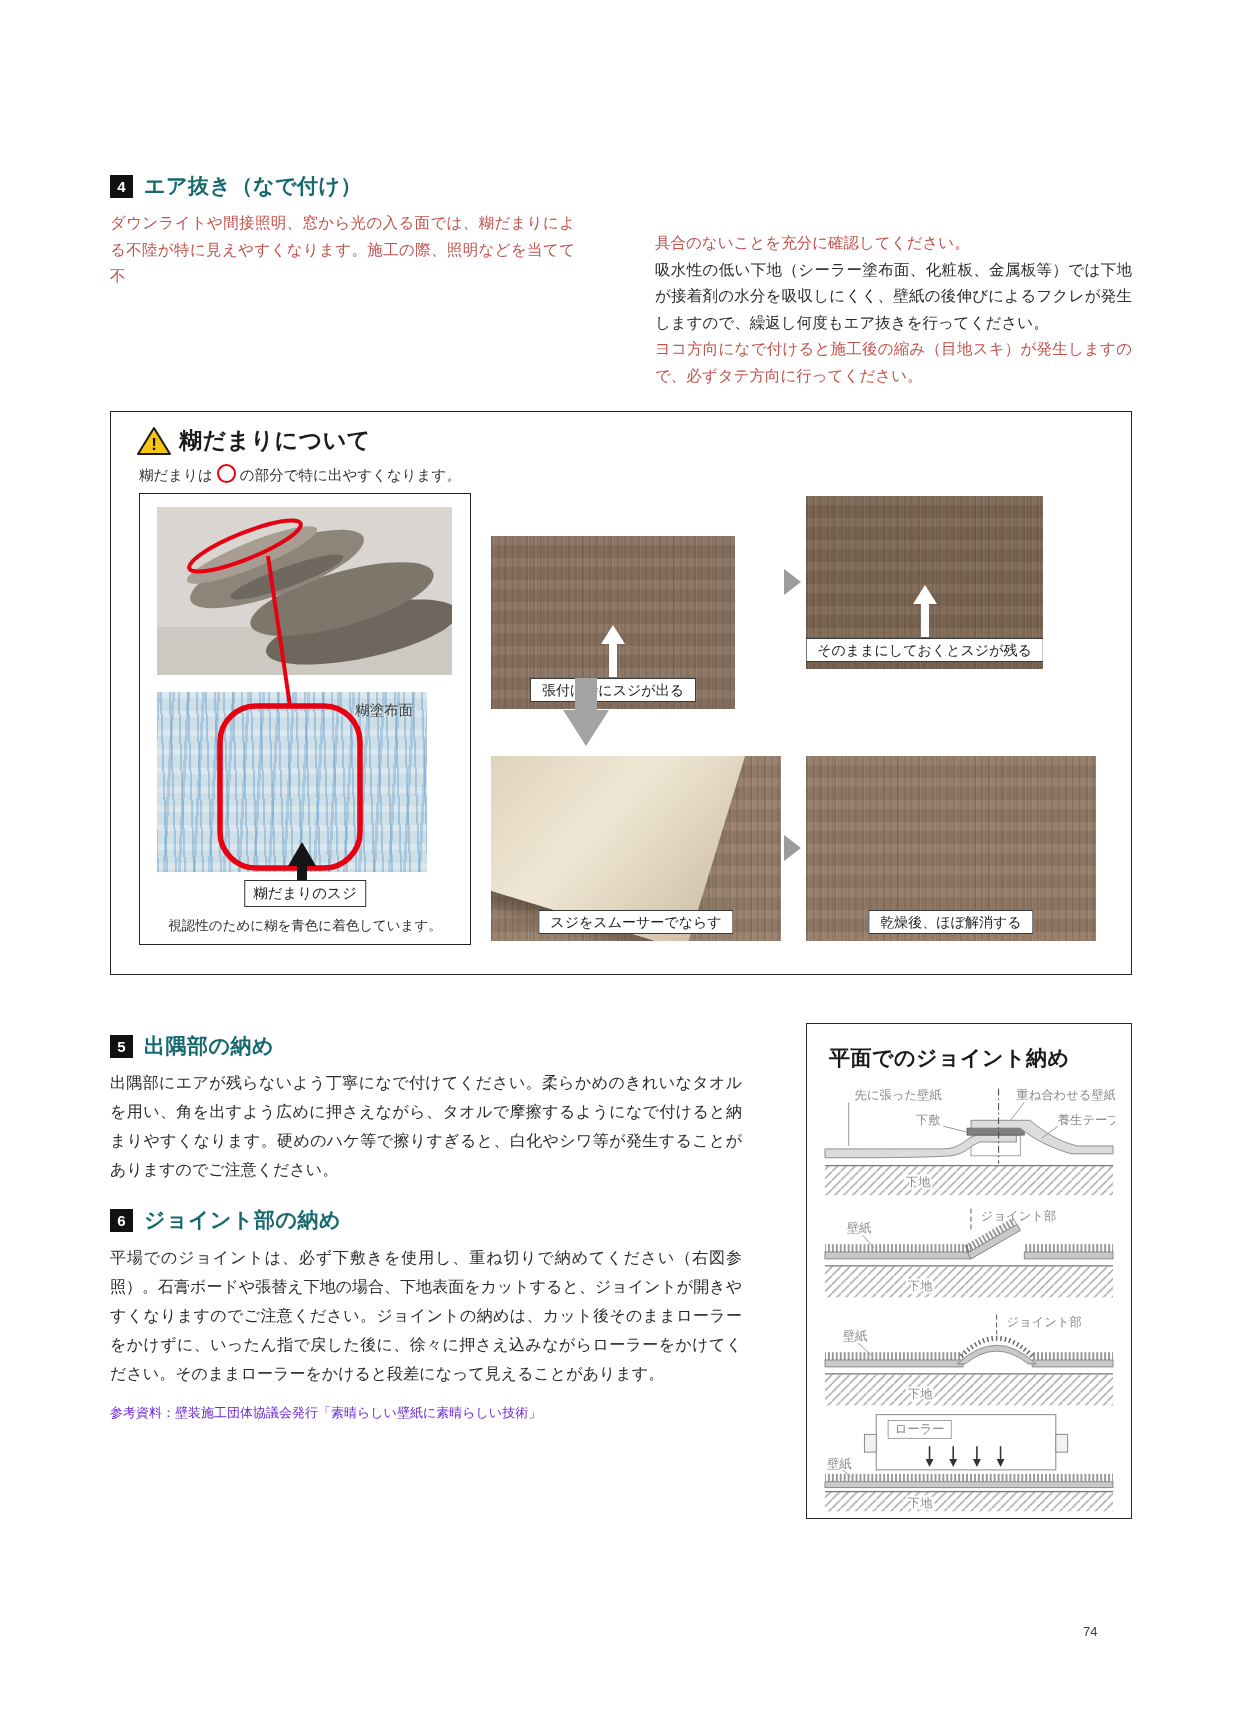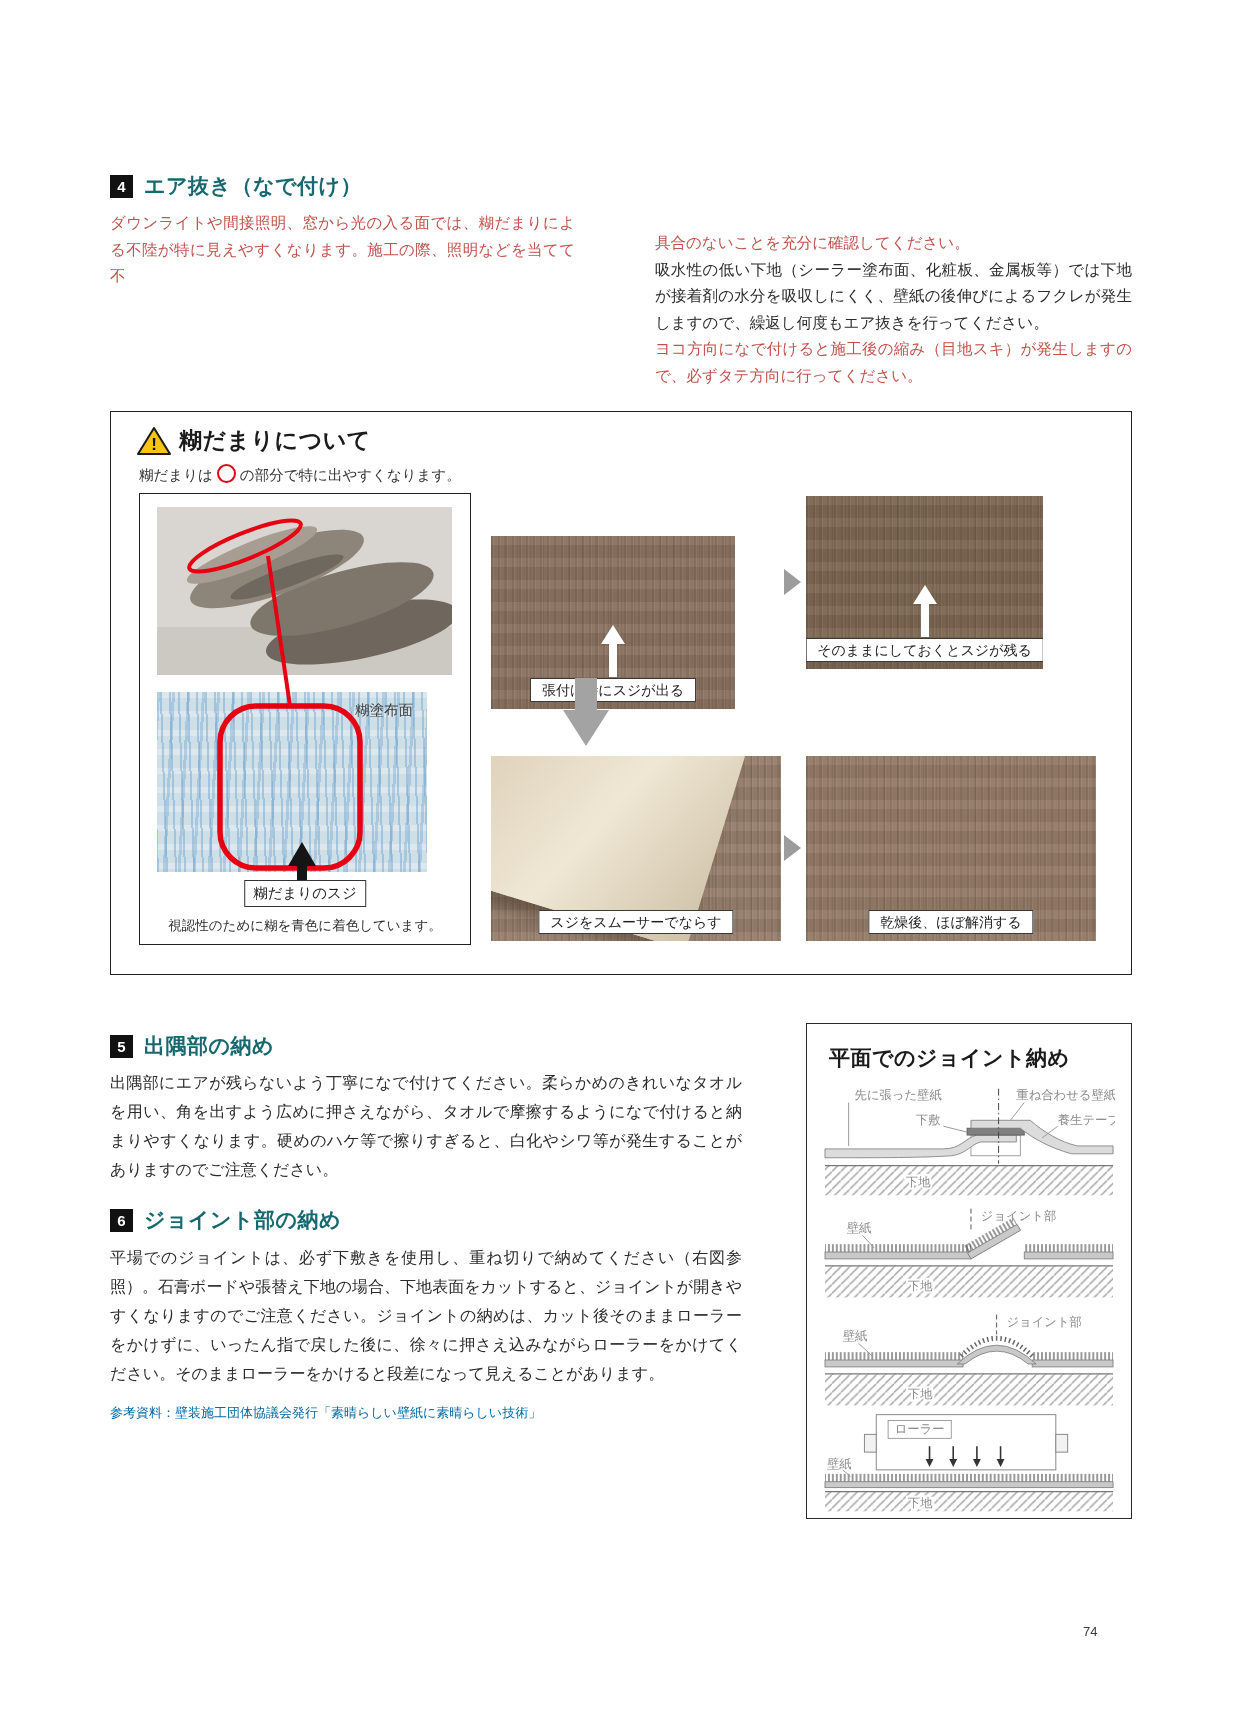--- a/index.html
+++ b/index.html
@@ -15,21 +15,21 @@
   }
   .abs{position:absolute;}
   
   .sec-head{display:flex;align-items:center;}
   .badge{display:inline-flex;width:23px;height:23px;background:#111;color:#fff;
     font-weight:bold;font-size:15px;align-items:center;justify-content:center;flex:0 0 23px;}
   .sec-title{color:var(--teal);font-size:21px;font-weight:bold;margin-left:11px;letter-spacing:.5px;}
   
   .para{font-size:15.5px;line-height:26.5px;text-align:justify;color:#2b2b2b;}
   .t-red{color:var(--red);}
-  .ref-note{font-size:13px;color:#0369a1;}
+  .ref-note{font-size:13px;color:#6d28d9;}
   
   .warnbox{border:1.5px solid #222;background:#fff;}
   .warn-title{font-size:23px;font-weight:bold;color:#1c1c1c;letter-spacing:.5px;}
   .warn-note{font-size:14.5px;color:#333;}
   .circle-marker{display:inline-block;width:15px;height:15px;border:2.5px solid var(--marker);
     border-radius:50%;vertical-align:-3px;margin:0 4px;}
   .glue-panel{border:1px solid #222;background:#fff;}
   .photo{position:absolute;overflow:hidden;}
   .wood{background-image:
     repeating-linear-gradient(90deg, rgba(50,32,20,.10) 0 2px, rgba(255,255,255,.05) 2px 3px, transparent 3px 7px),

